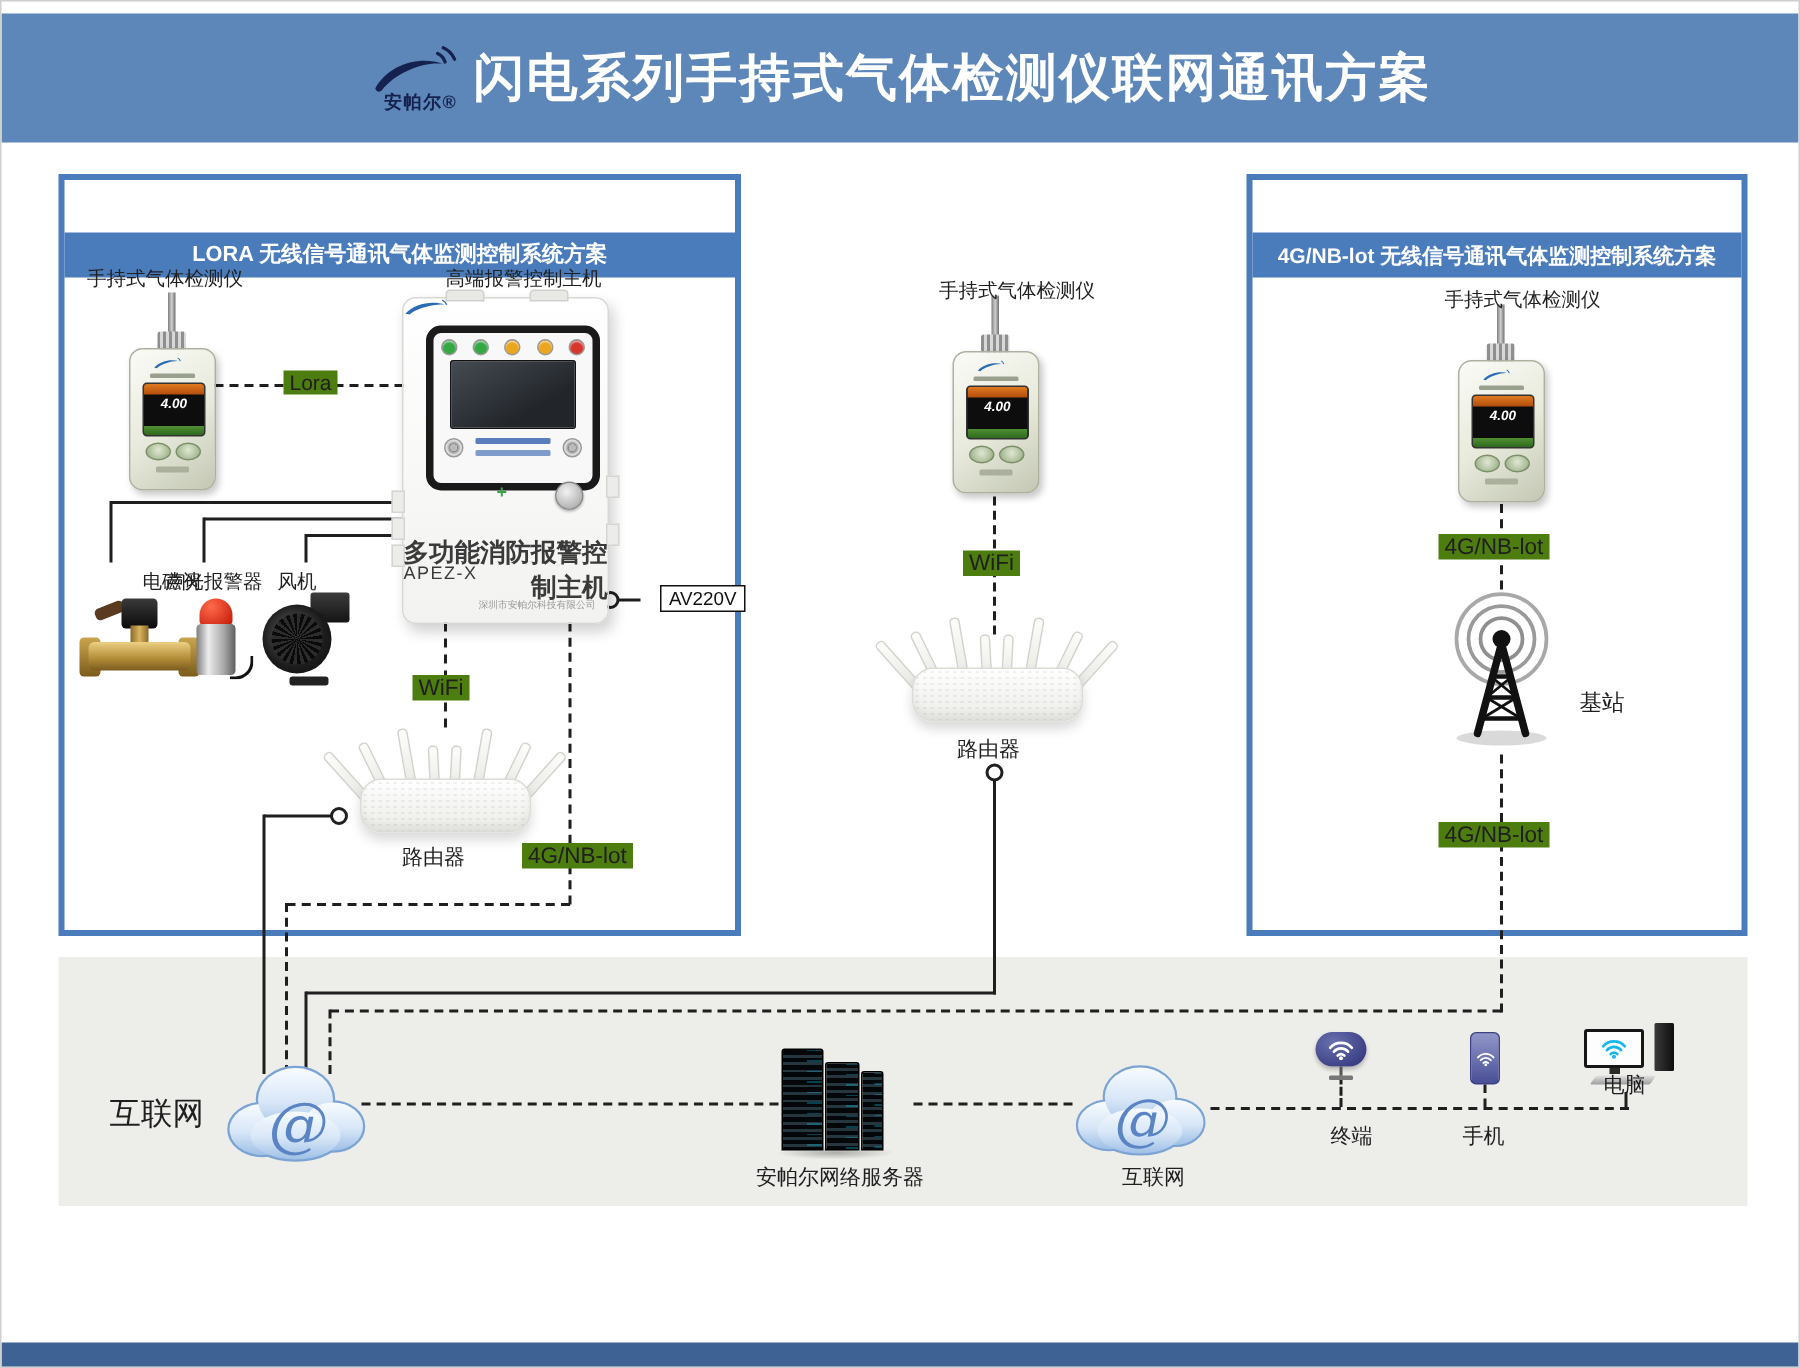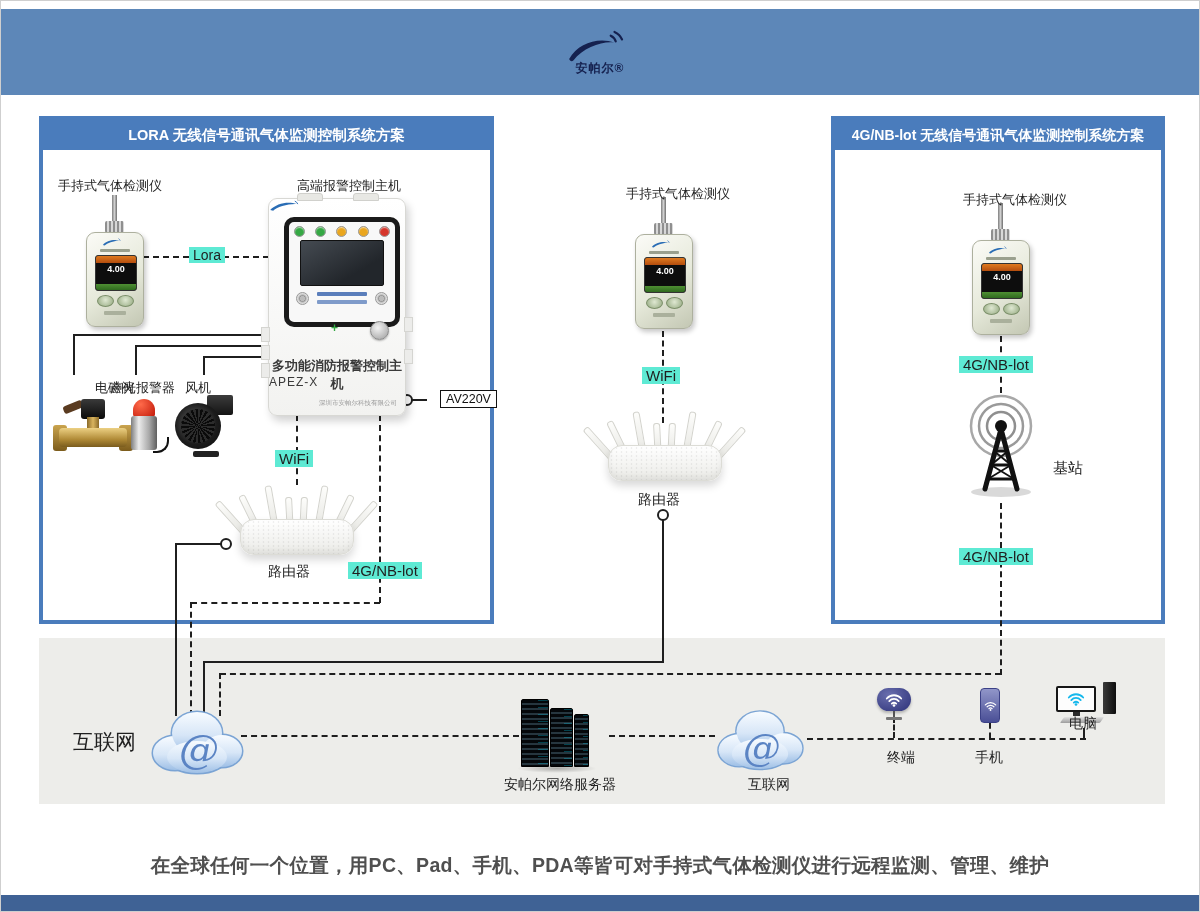--- a/index.html
+++ b/index.html
@@ -10,48 +10,48 @@
   .header{position:absolute;left:0;top:8px;width:100%;height:86px;background:#5d87b8;display:flex;align-items:center;justify-content:center;z-index:1;}
   .logo{display:flex;flex-direction:column;align-items:center;margin-top:2px;}
   .logo-text{font-size:12px;font-weight:700;color:#15214f;margin-top:-4px;letter-spacing:1px;}
   .h-title{margin:0;font-size:34px;font-weight:700;color:#fff;letter-spacing:1.5px;}
 
   
   .panel{position:absolute;top:115px;height:508px;border:4px solid #4a7cbc;background:#fff;box-sizing:border-box;z-index:1;}
   .p1{left:38px;width:455px;}
   .p2{left:498px;width:326px;}
   .p3{left:830px;width:334px;}
-  .panel-title{height:30px;line-height:30px;background:#4a7cbc;color:#fff;font-weight:700;font-size:14.5px;text-align:center;white-space:nowrap;}
+  .panel-title{height:30px;line-height:30px;background:#4a7cbc;color:#fff;font-weight:700;font-size:14.5px;text-align:center;white-space:nowrap;margin-top:35px;}
   .p3 .panel-title{font-size:14px;text-align:center;}
 
   
   .band{position:absolute;left:38px;top:637px;width:1126px;height:166px;background:#ededea;z-index:0;}
 
   
   .lbl{position:absolute;font-size:13px;color:#1f1f1f;white-space:nowrap;z-index:4;}
   .md{font-size:14px;}
   .lg2{font-size:15px;}
-  .onw{background:#5eead4;padding:0 4px;}
+  .onw{background:#4d7c0f;padding:0 4px;}
   .big{font-size:21px;}
   .caption{position:absolute;left:0;right:0;top:851px;text-align:center;font-size:19.5px;font-weight:600;color:#4f4f4f;letter-spacing:.3px;z-index:1;}
   .footbar{position:absolute;left:0;right:0;top:894px;height:17px;background:#3f6295;z-index:1;}
 
   
   .lh,.lv,.dh,.dv,.node{position:absolute;z-index:2;}
   .lh{height:2px;background:#1f1f1f;}
   .lv{width:2px;background:#1f1f1f;}
   .dh{height:0;border-top:2px dashed #1f1f1f;}
   .dv{width:0;border-left:2px dashed #1f1f1f;}
   .node{width:8px;height:8px;border:2px solid #1f1f1f;border-radius:50%;background:#fff;z-index:3;}
 
   
   .dev{position:absolute;z-index:3;}
 
   
-  .detector{width:64px;height:132px;}
+  .detector{width:64px;height:132px;font-style:italic;}
   .detector i,.detector div{position:absolute;}
   .det-ant{left:29px;top:0;width:5px;height:28px;background:linear-gradient(90deg,#7e7e7e,#cfcfcf 50%,#6e6e6e);}
   .det-cap{left:22px;top:26px;width:19px;height:12px;border-radius:2px;background:repeating-linear-gradient(90deg,#8f8f8f 0 2px,#d8d8d8 2px 4px);}
   .det-body{left:3px;top:37px;width:56px;height:93px;background:linear-gradient(145deg,#fbfbf7,#e6e9da 55%,#c3c7b3);border:1px solid #adb09e;border-radius:9px;box-shadow:2px 3px 5px rgba(0,0,0,.22);}
   .det-logo{position:absolute;left:15px;top:5px;width:26px;height:9px;}
   .det-tl{left:13px;top:16px;width:30px;height:3px;background:#9aa08e;border-radius:1px;}
   .det-screen{left:8px;top:22px;width:40px;height:34px;background:#0d0d0d;border:1px solid #333;border-radius:3px;overflow:hidden;}
   .det-so{left:0;top:0;width:100%;height:7px;background:linear-gradient(#e07a1f,#b34d0e);}
   .det-val{position:absolute;left:0;top:8px;width:100%;text-align:center;color:#fff;font-size:9px;font-weight:700;}
   .det-sg{left:0;bottom:0;width:100%;height:6px;background:linear-gradient(#4f8f33,#2f6a1e);}
@@ -73,21 +73,21 @@
   .led{position:static!important;width:9px;height:9px;border-radius:50%;border:1px solid #9a9a9a;box-shadow:inset 0 1px 1px rgba(255,255,255,.6);}
   .lg{background:#35a844;}.ly{background:#eaa61e;}.lr{background:#d6362b;}
   .host-screen{left:11px;top:18px;width:82px;height:44px;background:linear-gradient(150deg,#454b52,#22262b 70%);border:1px solid #111;border-radius:2px;}
   .hi-sp1{left:7px;top:70px;}.hi-sp2{right:7px;top:70px;}
   .hi-sp{width:11px;height:11px;border-radius:50%;background:radial-gradient(#bbb 30%,#888 32%,#ddd 60%);border:1px solid #999;}
   .hi-t1{left:28px;top:70px;width:50px;height:4px;background:#3e68b0;border-radius:1px;opacity:.85;}
   .hi-t2{left:28px;top:78px;width:50px;height:4px;background:#3e68b0;border-radius:1px;opacity:.65;}
   .host-cross{left:62px;top:124px;color:#35a844;font-size:12px;font-weight:700;line-height:10px;}
   .host-knob{right:16px;top:122px;width:17px;height:17px;border-radius:50%;background:radial-gradient(circle at 40% 35%,#f2f2f2,#9d9d9d);border:1px solid #8a8a8a;box-shadow:0 1px 2px rgba(0,0,0,.3);}
   .host-logo{left:50px;top:142px;width:36px;height:13px;}
-  .host-name{left:0;top:158px;width:100%;text-align:center;font-size:13px;font-weight:700;color:#3a3a3a;}
+  .host-name{left:0;top:158px;width:100%;text-align:right;font-size:17px;font-weight:700;color:#3a3a3a;}
   .host-model{left:0;top:176px;width:100%;font-size:12px;color:#3a3a3a;letter-spacing:1px;}
   .host-co{right:8px;top:200px;font-size:6.5px;color:#9a9a9a;}
 
   
   .pwr{position:absolute;z-index:4;border:1.5px solid #111;background:#fff;font-size:12.5px;color:#111;padding:1px 5px;white-space:nowrap;}
 
   
   .valve{width:80px;height:60px;}
   .valve i{position:absolute;}
   .valve-knob{left:10px;top:4px;width:20px;height:8px;background:#5a3b20;border-radius:3px;transform:rotate(-22deg);}
@@ -164,20 +164,21 @@
 
   <div class="header">
     <div class="logo">
       <svg width="70" height="34" viewBox="0 0 110 54">
         <path d="M6,46 C20,21 52,11 78,20 C60,17 28,28 13,48 C10,51 7,49 6,46 Z" fill="#15214f"></path>
         <path d="M80,18 A15,15 0 0 0 72,9" stroke="#15214f" stroke-width="3.5" fill="none" stroke-linecap="round"></path>
         <path d="M90,15 A23,23 0 0 0 78,3" stroke="#15214f" stroke-width="3.5" fill="none" stroke-linecap="round"></path>
       </svg>
       <span class="logo-text">安帕尔®</span>
     </div>
+    <h1 class="h-title">闪电系列手持式气体检测仪联网通讯方案</h1>
   </div>
 
   <div class="band"></div>
 
   <section class="panel p1">
     <div class="panel-title">LORA 无线信号通讯气体监测控制系统方案</div>
   </section>
   <section class="panel p3">
     <div class="panel-title">4G/NB-lot 无线信号通讯气体监测控制系统方案</div>
   </section>
@@ -475,16 +476,15 @@
             <path d="M5.6,11 A8.5,8.5 0 0 1 18.4,11"></path>
             <path d="M9,14.5 A4.6,4.6 0 0 1 15,14.5"></path>
             <circle cx="12" cy="17" r="1.8"></circle>
         </svg>
       </span>
     </i>
     <i class="pc-stand"></i>
     <i class="pc-kb"></i>
   </div>
 
-  <div class="caption">在全球任何一个位置，用PC、Pad、手机、PDA等皆可对手持式气体检测仪进行远程监测、管理、维护</div>
   <div class="footbar"></div>
 
 </div>
 
 </body></html>

